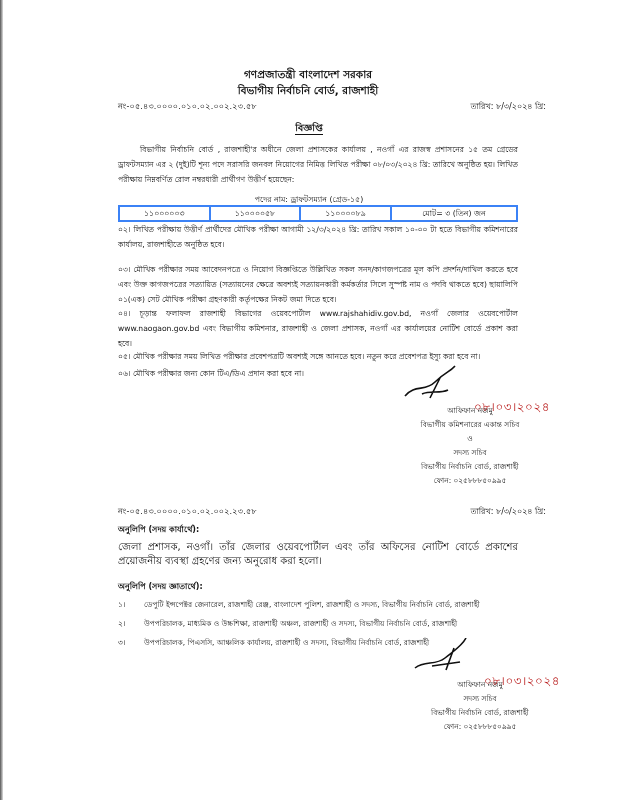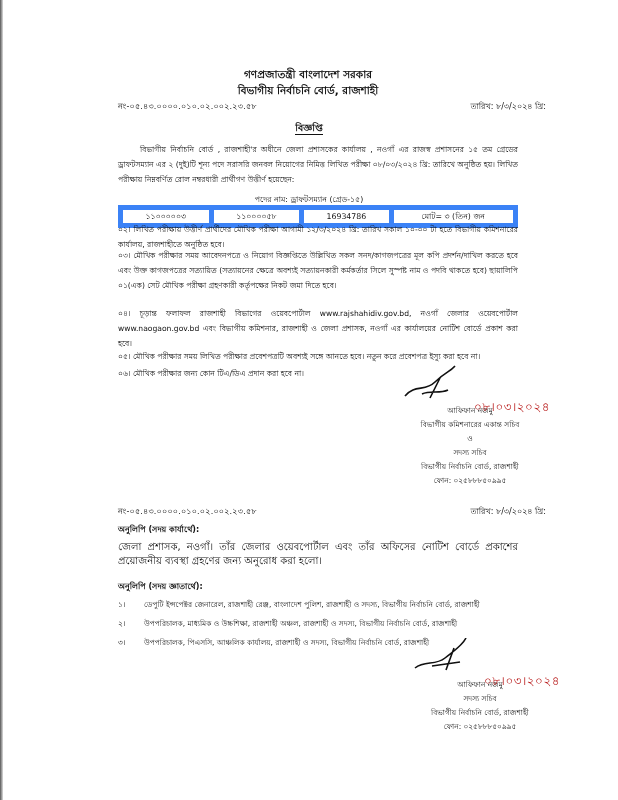--- a/index.html
+++ b/index.html
@@ -35,21 +35,21 @@
   .para.indent { text-indent: 22px; }
   .post-name {
     left: 0; width: 618px; top: 193px; text-align: center;
     font-size: 7.8px; font-weight: normal;
   }
   table.roll {
     position: absolute; left: 118px; top: 205px; width: 400px;
     border-collapse: collapse; font-size: 7.8px;
   }
   table.roll td {
-    border: 5px solid #3b82f6; height: 13px; text-align: center; padding: 0 8px;
+    border: 2px solid #3b82f6; height: 13px; text-align: center; padding: 0 8px;
   }
   .sign-block {
     width: 200px; text-align: center; font-size: 7.4px; line-height: 14px;
   }
   .sign-mark {
     position: relative; height: 26px; font-family: "DejaVu Serif", serif;
   }
   .signature-scribble {
     position: absolute; left: 30px; top: -14px; width: 70px; height: 40px;
   }
@@ -83,28 +83,28 @@
 
   <div class="abs para indent" style="top:142px;">বিভাগীয় নির্বাচনি বোর্ড , রাজশাহী'র অধীনে জেলা প্রশাসকের কার্যালয় , নওগাঁ এর রাজস্ব প্রশাসনের ১৫ তম গ্রেডের ড্রাফটসম্যান এর ২ (দুই)টি শূন্য পদে সরাসরি জনবল নিয়োগের নিমিত্ত লিখিত পরীক্ষা ০৮/০৩/২০২৪ খ্রি: তারিখে অনুষ্ঠিত হয়। লিখিত পরীক্ষায় নিম্নবর্ণিত রোল নম্বরধারী প্রার্থীগণ উত্তীর্ণ হয়েছেন:</div>
 
   <div class="abs post-name">পদের নাম: ড্রাফটসম্যান (গ্রেড-১৫)</div>
 
   <table class="roll">
     <tbody>
         <tr>
       <td>১১০০০০০৩</td>
       <td>১১০০০০৫৮</td>
-      <td>16934786</td>
+      <td>১১০০০০৮৯</td>
       <td>মোট= ৩ (তিন) জন</td>
     </tr>
   </tbody>
     </table>
 
   <div class="abs para" style="top:222px;">০২। লিখিত পরীক্ষায় উত্তীর্ণ প্রার্থীদের মৌখিক পরীক্ষা আগামী ১২/৩/২০২৪ খ্রি: তারিখ সকাল ১০-০০ টা হতে বিভাগীয় কমিশনারের কার্যালয়, রাজশাহীতে অনুষ্ঠিত হবে।</div>
-  <div class="abs para" style="top:248px;">০৩। মৌখিক পরীক্ষার সময় আবেদনপত্রে ও নিয়োগ বিজ্ঞপ্তিতে উল্লিখিত সকল সনদ/কাগজপত্রের মূল কপি প্রদর্শন/দাখিল করতে হবে এবং উক্ত কাগজপত্রের সত্যায়িত (সত্যায়নের ক্ষেত্রে অবশ্যই সত্যায়নকারী কর্মকর্তার সিলে সুস্পষ্ট নাম ও পদবি থাকতে হবে) ছায়ালিপি ০১(এক) সেট মৌখিক পরীক্ষা গ্রহণকারী কর্তৃপক্ষের নিকট জমা দিতে হবে।</div>
+  <div class="abs para" style="top:262px;">০৩। মৌখিক পরীক্ষার সময় আবেদনপত্রে ও নিয়োগ বিজ্ঞপ্তিতে উল্লিখিত সকল সনদ/কাগজপত্রের মূল কপি প্রদর্শন/দাখিল করতে হবে এবং উক্ত কাগজপত্রের সত্যায়িত (সত্যায়নের ক্ষেত্রে অবশ্যই সত্যায়নকারী কর্মকর্তার সিলে সুস্পষ্ট নাম ও পদবি থাকতে হবে) ছায়ালিপি ০১(এক) সেট মৌখিক পরীক্ষা গ্রহণকারী কর্তৃপক্ষের নিকট জমা দিতে হবে।</div>
   <div class="abs para" style="top:306px;">০৪। চূড়ান্ত ফলাফল রাজশাহী বিভাগের ওয়েবপোর্টাল www.rajshahidiv.gov.bd, নওগাঁ জেলার ওয়েবপোর্টাল www.naogaon.gov.bd এবং বিভাগীয় কমিশনার, রাজশাহী ও জেলা প্রশাসক, নওগাঁ এর কার্যালয়ের নোটিশ বোর্ডে প্রকাশ করা হবে।</div>
   <div class="abs para" style="top:349px;">০৫। মৌখিক পরীক্ষার সময় লিখিত পরীক্ষার প্রবেশপত্রটি অবশ্যই সঙ্গে আনতে হবে। নতুন করে প্রবেশপত্র ইস্যু করা হবে না।</div>
   <div class="abs para" style="top:366px;">০৬। মৌখিক পরীক্ষার জন্য কোন টিএ/ডিএ প্রদান করা হবে না।</div>
 
   <div class="abs sign-block" style="left:370px; top:378px;">
     <div class="sign-mark">
       <svg class="signature-scribble" viewBox="0 0 70 40">
         <path d="M5 32 C15 20, 25 28, 35 18 S50 8, 55 2 M30 34 L40 14 M22 30 C30 26, 40 30, 48 26" stroke="#111" stroke-width="1.6" fill="none"></path>
       </svg>
       <span class="hand-date">০৮।০৩।২০২৪</span>

